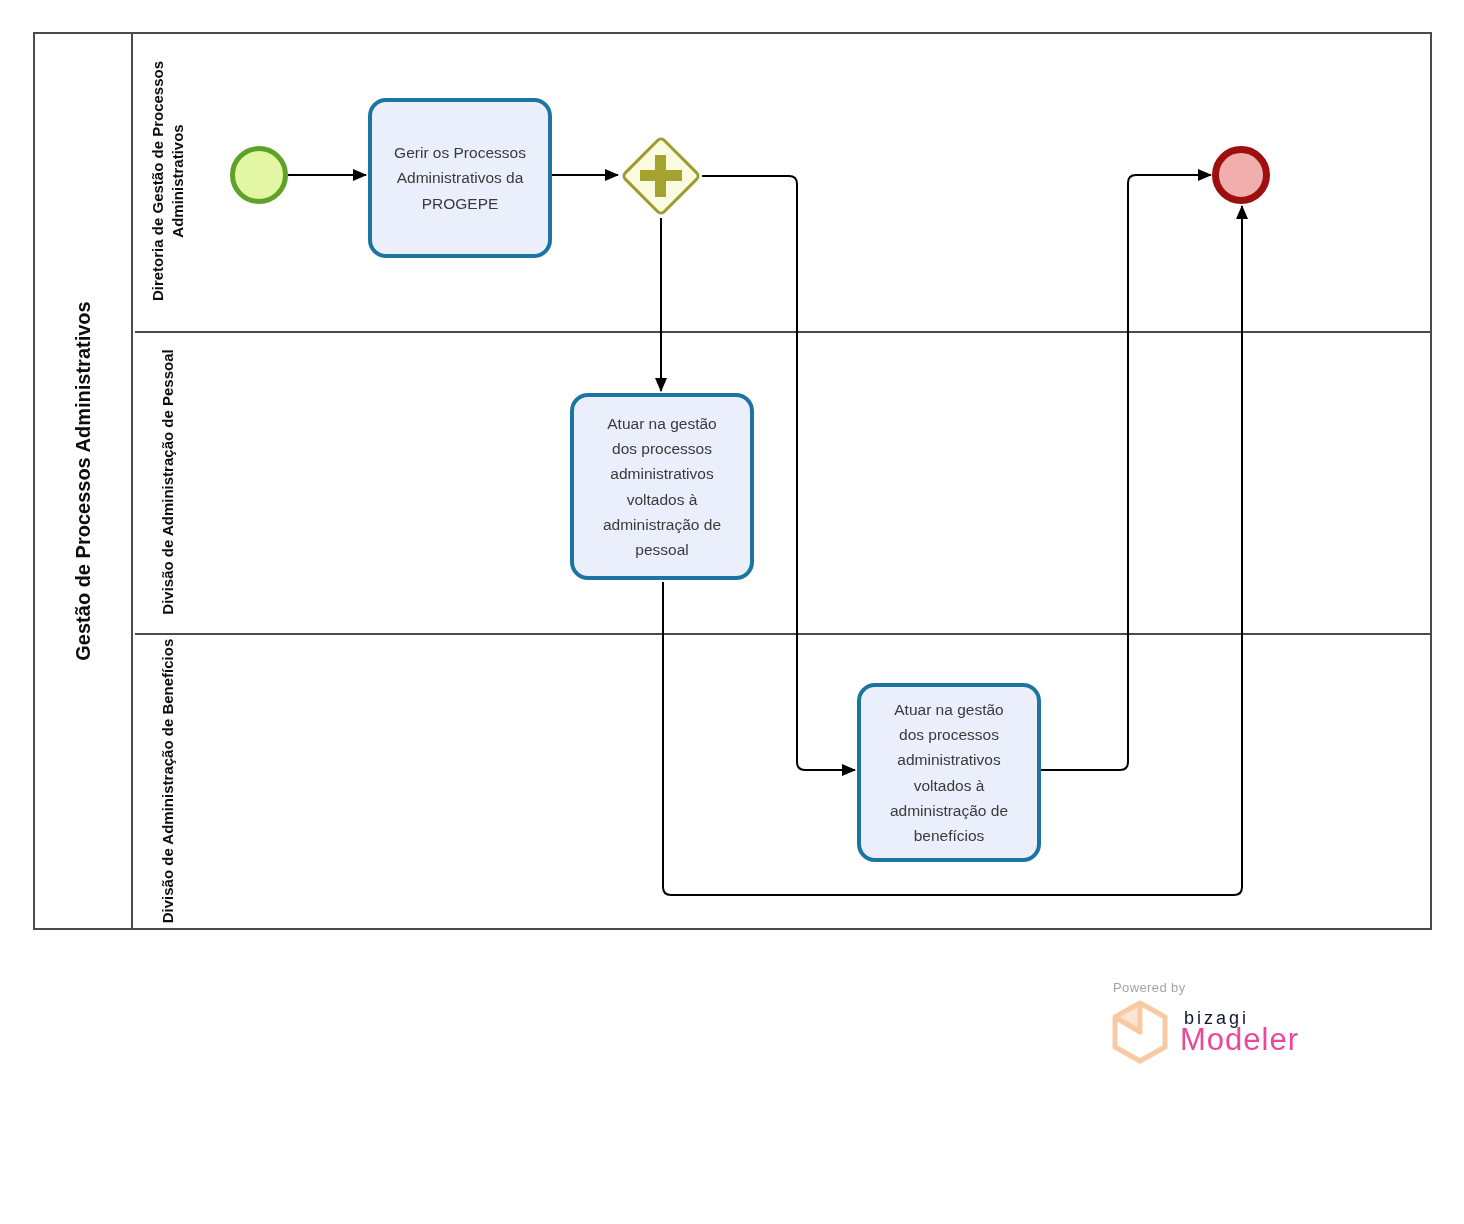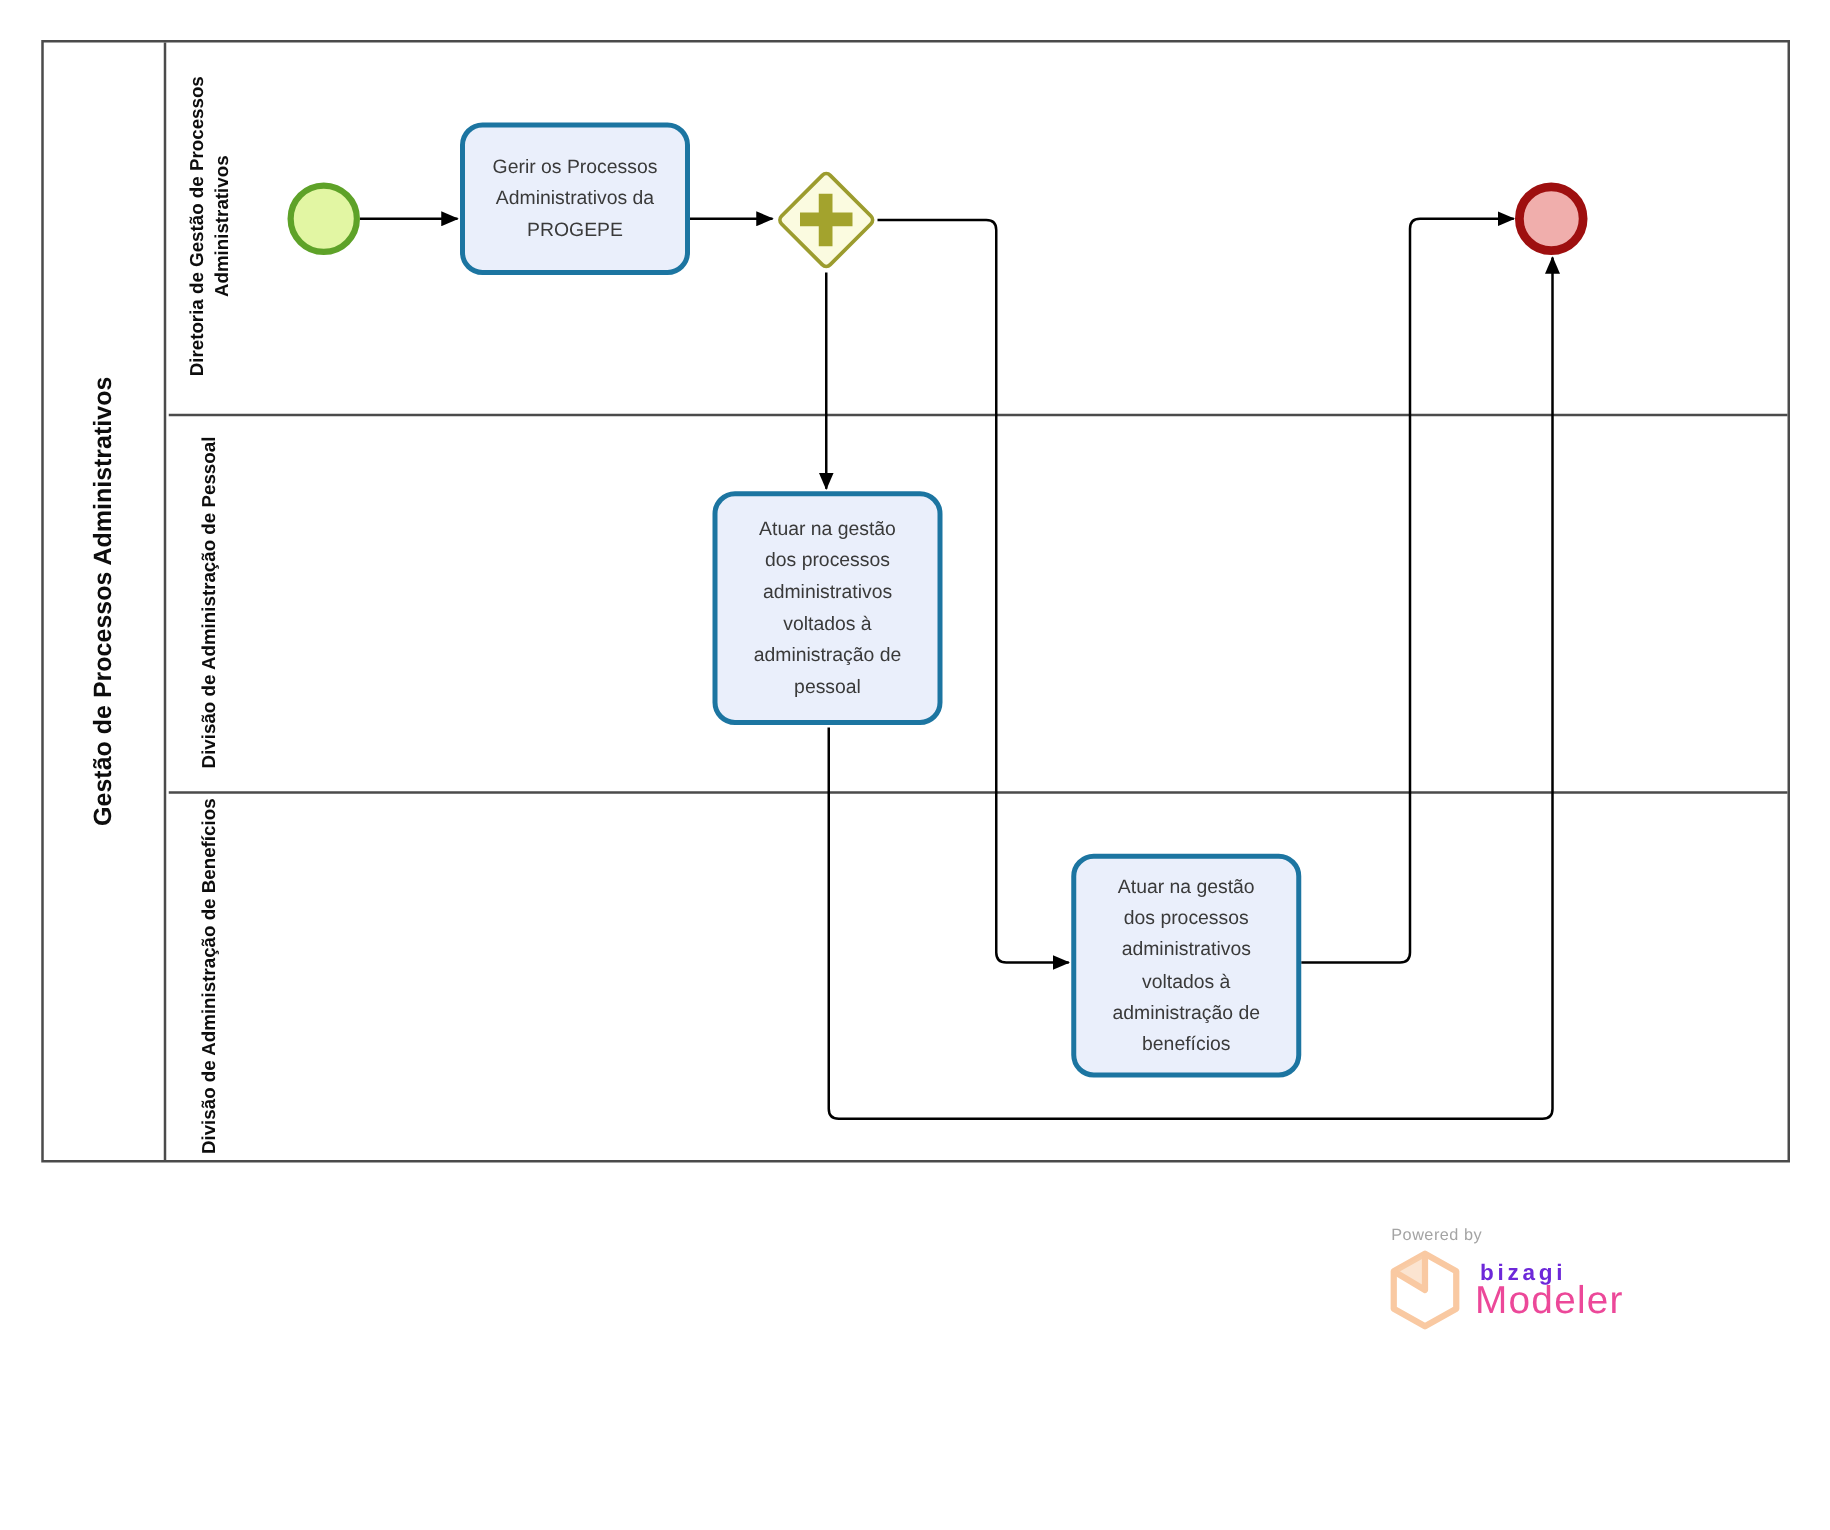--- a/index.html
+++ b/index.html
@@ -53,21 +53,21 @@
   
   #flows{position:absolute;left:0;top:0;pointer-events:none;}
   
   .powered{
     position:absolute;left:1113px;top:980px;
     font-size:13px;color:#a4a4a4;letter-spacing:.4px;
   }
   .hexicon{position:absolute;left:1110px;top:1000px;}
   .brand{
     position:absolute;left:1184px;top:1008px;
-    font-size:18px;color:#6d28d9;letter-spacing:3px;font-weight:bold;
+    font-size:18px;color:#0f172a;letter-spacing:3px;
   }
   .product{
     position:absolute;left:1180px;top:1024px;
     font-size:31px;color:#ec4899;line-height:1;letter-spacing:1px;
   }
 </style>
 </head>
 <body>
 
 <div id="canvas">
@@ -95,21 +95,21 @@
       <path d="M552,175 H618" marker-end="url(#arrow)"></path>
       <path d="M702,176 H789 Q797,176 797,184 V762 Q797,770 805,770 H855" marker-end="url(#arrow)"></path>
       <path d="M661,218 V391" marker-end="url(#arrow)"></path>
       <path d="M663,582 V887 Q663,895 671,895 H1234 Q1242,895 1242,887 V206" marker-end="url(#arrow)"></path>
       <path d="M1041,770 H1120 Q1128,770 1128,762 V183 Q1128,175 1136,175 H1211" marker-end="url(#arrow)"></path>
     </g>
   </svg>
 
   <div class="event start" style="left:230px;top:146px;"></div>
 
-  <div class="task" style="left:368px;top:98px;width:184px;height:122px;">
+  <div class="task" style="left:368px;top:98px;width:184px;height:160px;">
     <span>Gerir os Processos Administrativos da PROGEPE</span>
   </div>
 
   <div class="gateway" style="left:632px;top:147px;"></div>
   <div class="gw-plus-h"></div>
   <div class="gw-plus-v"></div>
 
   <div class="task" style="left:570px;top:393px;width:184px;height:187px;">
     <span>Atuar na gestão dos processos administrativos voltados à administração de pessoal</span>
   </div>

